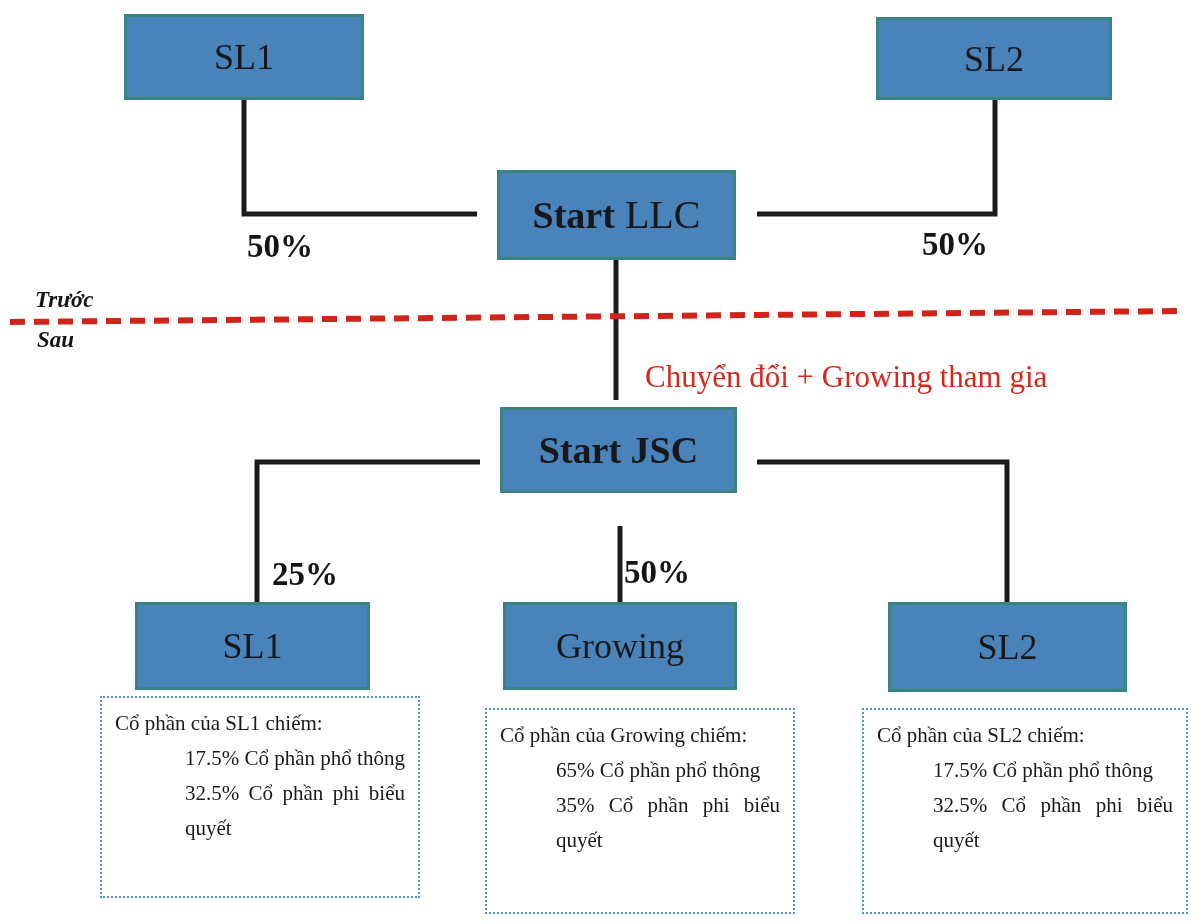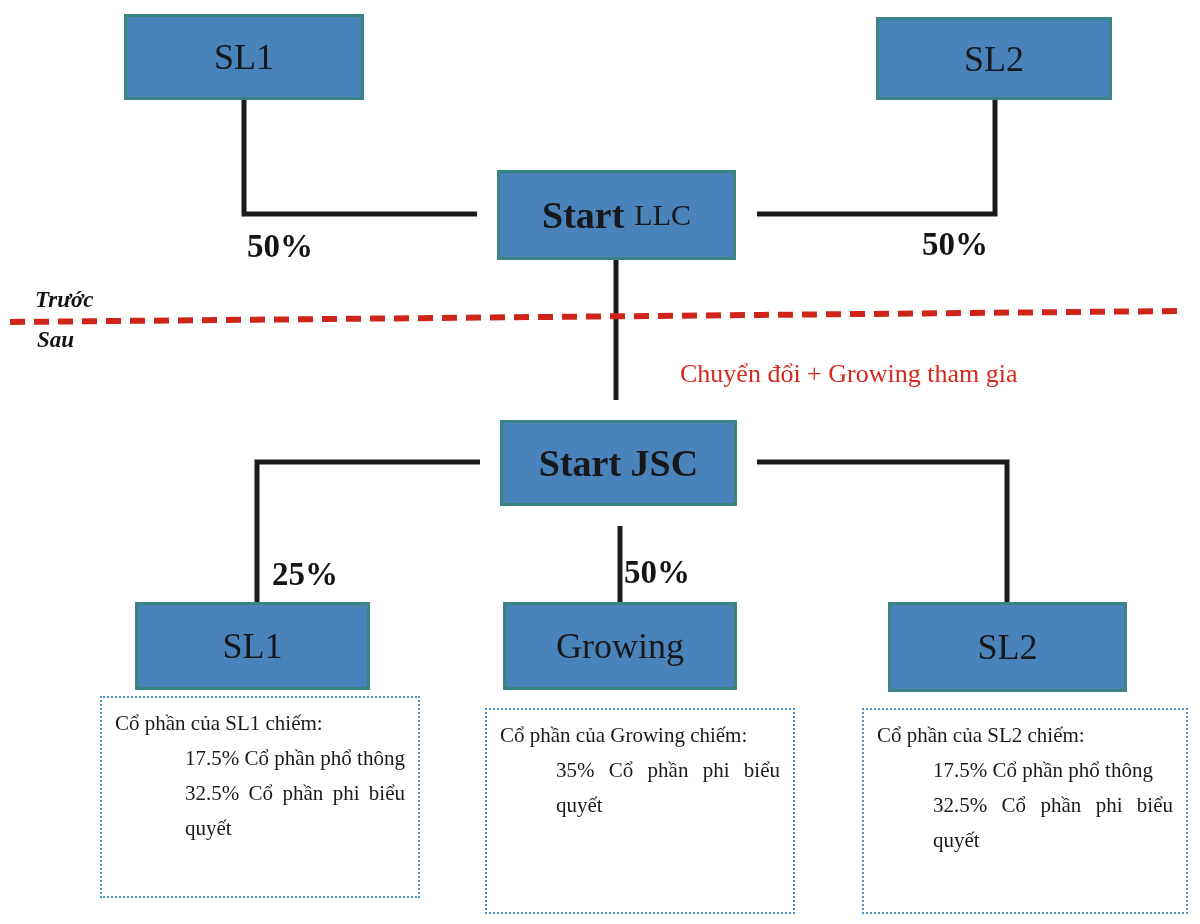--- a/index.html
+++ b/index.html
@@ -21,29 +21,29 @@
   .divider-line{stroke:var(--divider,#cf2419);stroke-width:6;stroke-dasharray:15 9;}
   .node{
     position:absolute;
     background:var(--box-fill,#4a82ba);
     border:3px solid var(--box-border,#3a8481);
     display:flex;align-items:center;justify-content:center;
     color:#17181c;
   }
   .node .lbl{font-size:36px;line-height:1;}
   .node .lbl-bold{font-size:38px;font-weight:bold;line-height:1;}
-  .node .lbl-rest{font-size:30px;font-weight:normal;line-height:1;margin-left:10px;}
+  .node .lbl-rest{font-size:40px;font-weight:normal;line-height:1;margin-left:10px;}
   .pct{
     position:absolute;font-weight:bold;font-size:33px;color:#141414;line-height:1;
   }
   .zone-label{
     position:absolute;font-weight:bold;font-style:italic;font-size:23px;color:#141414;line-height:1;
   }
   .transition{
-    position:absolute;font-size:26px;color:var(--transition-text,#d5281f);line-height:1.1;white-space:nowrap;margin-left:35px;
+    position:absolute;font-size:31px;color:var(--transition-text,#d5281f);line-height:1.1;white-space:nowrap;
   }
   .note{
     position:absolute;
     border:2px dotted var(--note-border,#4d94c4);
     background:#ffffff;
     padding:8px 13px;
     font-size:21px;color:#1a1a1a;line-height:1.66;
   }
   .note-title{text-align:left;}
   .note-item{text-align:justify;}
@@ -85,21 +85,21 @@
   </div>
 
   <div class="pct" style="left:247px;top:230px">50%</div>
   <div class="pct" style="left:922px;top:228px">50%</div>
 
   <div class="zone-label" style="left:35px;top:288px">Trước</div>
   <div class="zone-label" style="left:37px;top:328px">Sau</div>
 
   <div class="transition" style="left:645px;top:360px">Chuyển đổi + Growing tham gia</div>
 
-  <div class="node" style="left:500px;top:420px;width:237px;height:86px">
+  <div class="node" style="left:500px;top:407px;width:237px;height:86px">
     <span class="lbl-bold">Start JSC</span>
   </div>
 
   <div class="node" style="left:135px;top:602px;width:235px;height:88px">
     <span class="lbl">SL1</span>
   </div>
 
   <div class="node" style="left:503px;top:602px;width:234px;height:88px">
     <span class="lbl">Growing</span>
   </div>
@@ -112,20 +112,21 @@
   <div class="pct" style="left:624px;top:556px">50%</div>
 
   <div class="note note-1" style="left:100px;top:696px;width:320px;height:202px">
     <div class="note-title">Cổ phần của SL1 chiếm:</div>
     <div class="note-item">17.5% Cổ phần phổ thông</div>
     <div class="note-item">32.5% Cổ phần phi biểu quyết</div>
   </div>
 
   <div class="note note-2" style="left:485px;top:708px;width:310px;height:206px">
     <div class="note-title">Cổ phần của Growing chiếm:</div>
+    <div class="note-item">65% Cổ phần phổ thông</div>
     <div class="note-item">35% Cổ phần phi biểu quyết</div>
   </div>
 
   <div class="note note-3" style="left:862px;top:708px;width:326px;height:206px">
     <div class="note-title">Cổ phần của SL2 chiếm:</div>
     <div class="note-item">17.5% Cổ phần phổ thông</div>
     <div class="note-item">32.5% Cổ phần phi biểu quyết</div>
   </div>
 
 </div>

